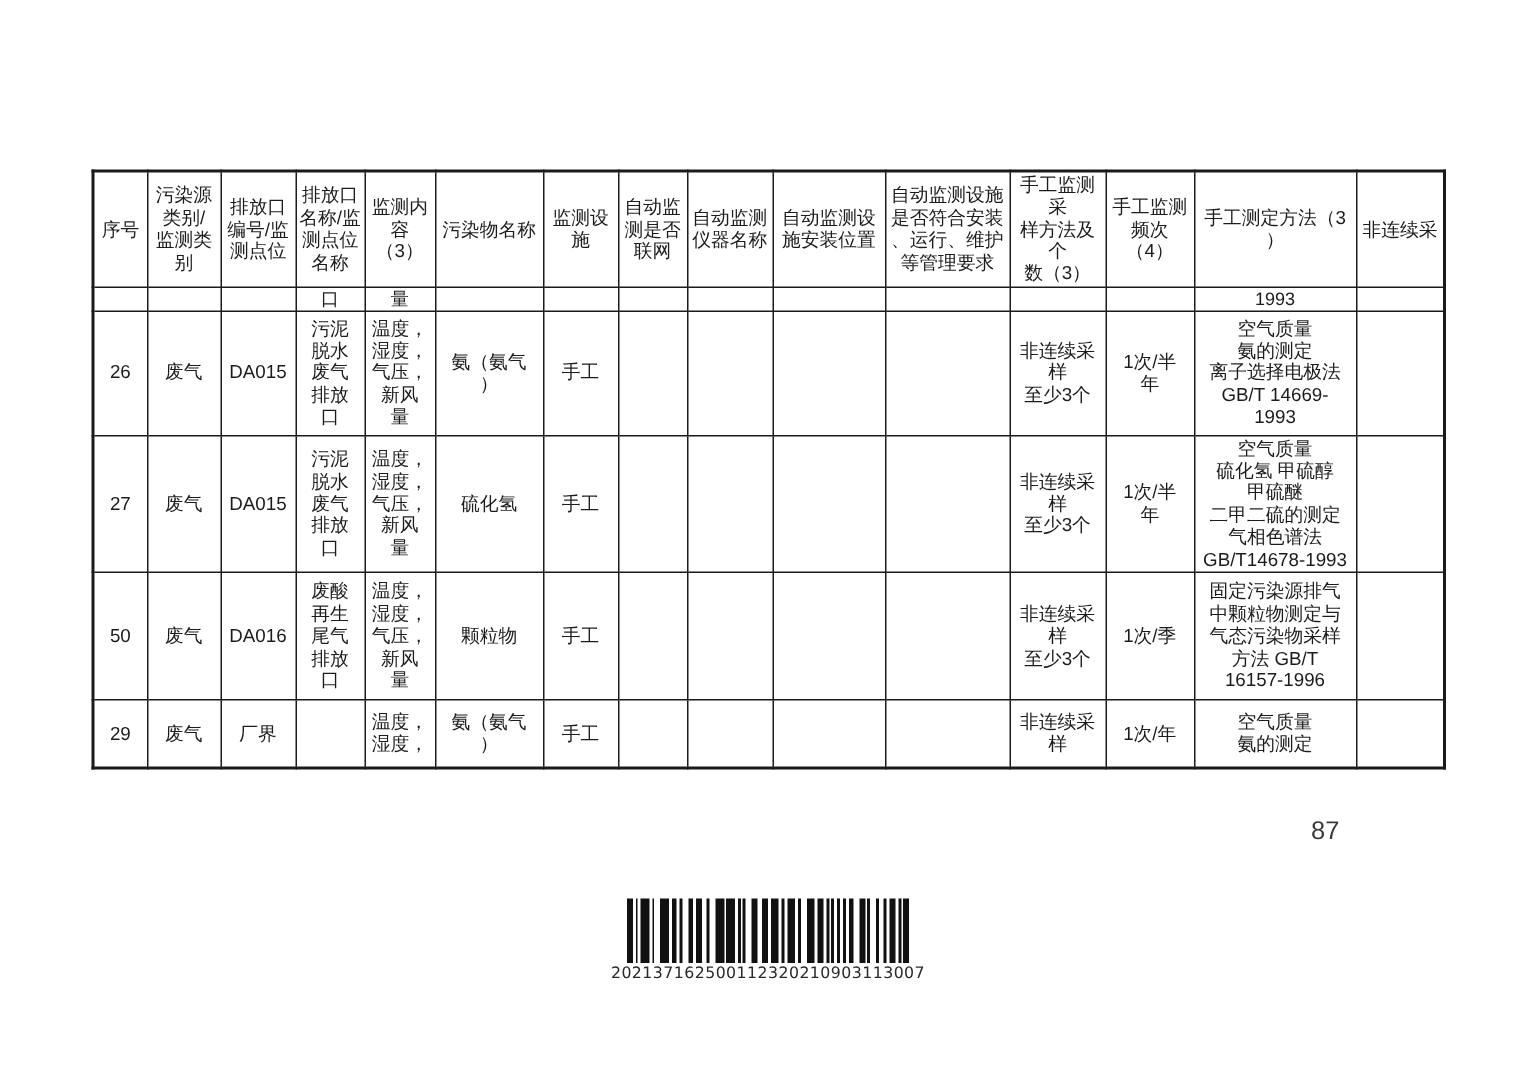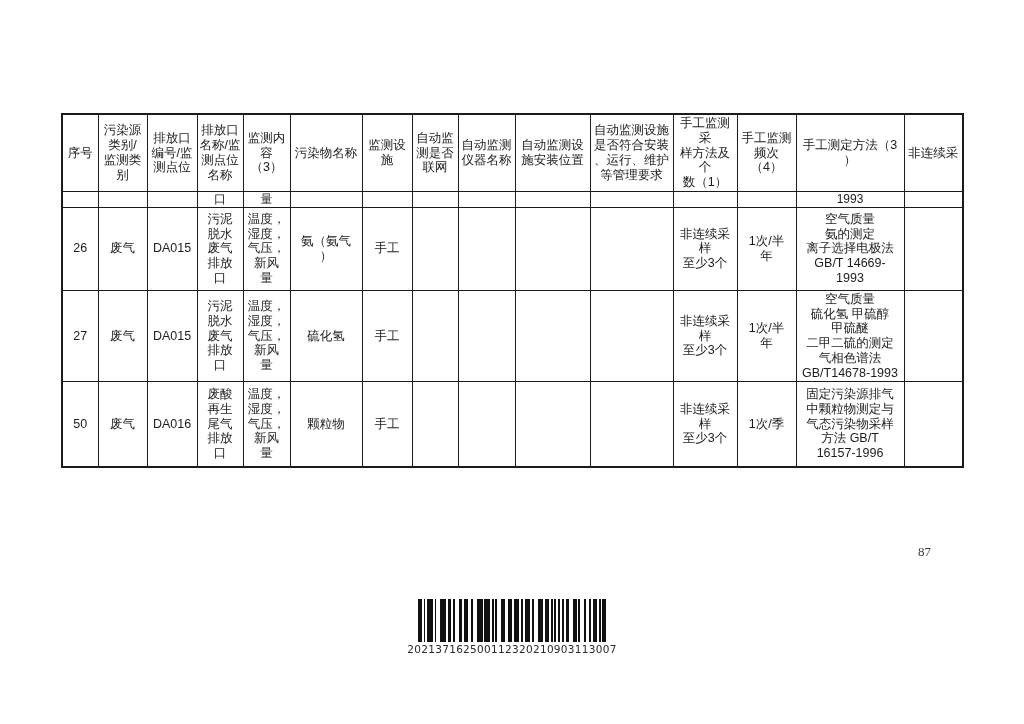--- a/index.html
+++ b/index.html
@@ -43,25 +43,24 @@
   tr.row-header  { height: 66px; }
   tr.row-partial { height: 16px; }
   tr.row-partial td { line-height: 12px; padding: 0; font-size: 12px; }
   tr.row-26 { height: 83px; }
   tr.row-27 { height: 90px; }
   tr.row-28 { height: 85px; }
   tr.row-29 { height: 45px; }
 
   .page-number {
     position: absolute;
-    left: 918px;
+    left: 874px;
     top: 544px;
-    font-size: 13px;
+    font-size: 17px;
     color: #3a3a3a;
-    font-family: Liberation Serif, serif;
   }
   .barcode-bars {
     position: absolute;
     left: 418px;
     top: 599px;
     width: 188px;
     height: 43px;
     display: flex;
     align-items: stretch;
   }
@@ -127,21 +126,21 @@
         <th>自动监测
 仪器名称</th>
         <th>自动监测设
 施安装位置</th>
         <th>自动监测设施
 是否符合安装
 、运行、维护
 等管理要求</th>
         <th>手工监测采
 样方法及个
-数（1）</th>
+数（3）</th>
         <th>手工监测
 频次（4）</th>
         <th>手工测定方法（3
 ）</th>
         <th>非连续采</th>
       </tr>
     </thead>
     <tbody>
       <tr class="row-partial">
         <td></td>
@@ -250,20 +249,41 @@
 样
 至少3个</td>
         <td>1次/季</td>
         <td>固定污染源排气
 中颗粒物测定与
 气态污染物采样
 方法 GB/T
 16157-1996</td>
         <td></td>
       </tr>
+      <tr class="row-29">
+        <td>29</td>
+        <td>废气</td>
+        <td>厂界</td>
+        <td></td>
+        <td>温度，
+湿度，</td>
+        <td>氨（氨气
+）</td>
+        <td>手工</td>
+        <td></td>
+        <td></td>
+        <td></td>
+        <td></td>
+        <td>非连续采
+样</td>
+        <td>1次/年</td>
+        <td>空气质量
+氨的测定</td>
+        <td></td>
+      </tr>
     </tbody>
   </table>
 
   <div class="page-number">87</div>
 
   <div class="barcode-bars">
       <div style="flex-grow: 2; background: rgb(17, 17, 17);"></div>
       <div style="flex-grow: 1; background: transparent;"></div>
       <div style="flex-grow: 1; background: rgb(17, 17, 17);"></div>
       <div style="flex-grow: 1; background: transparent;"></div>

